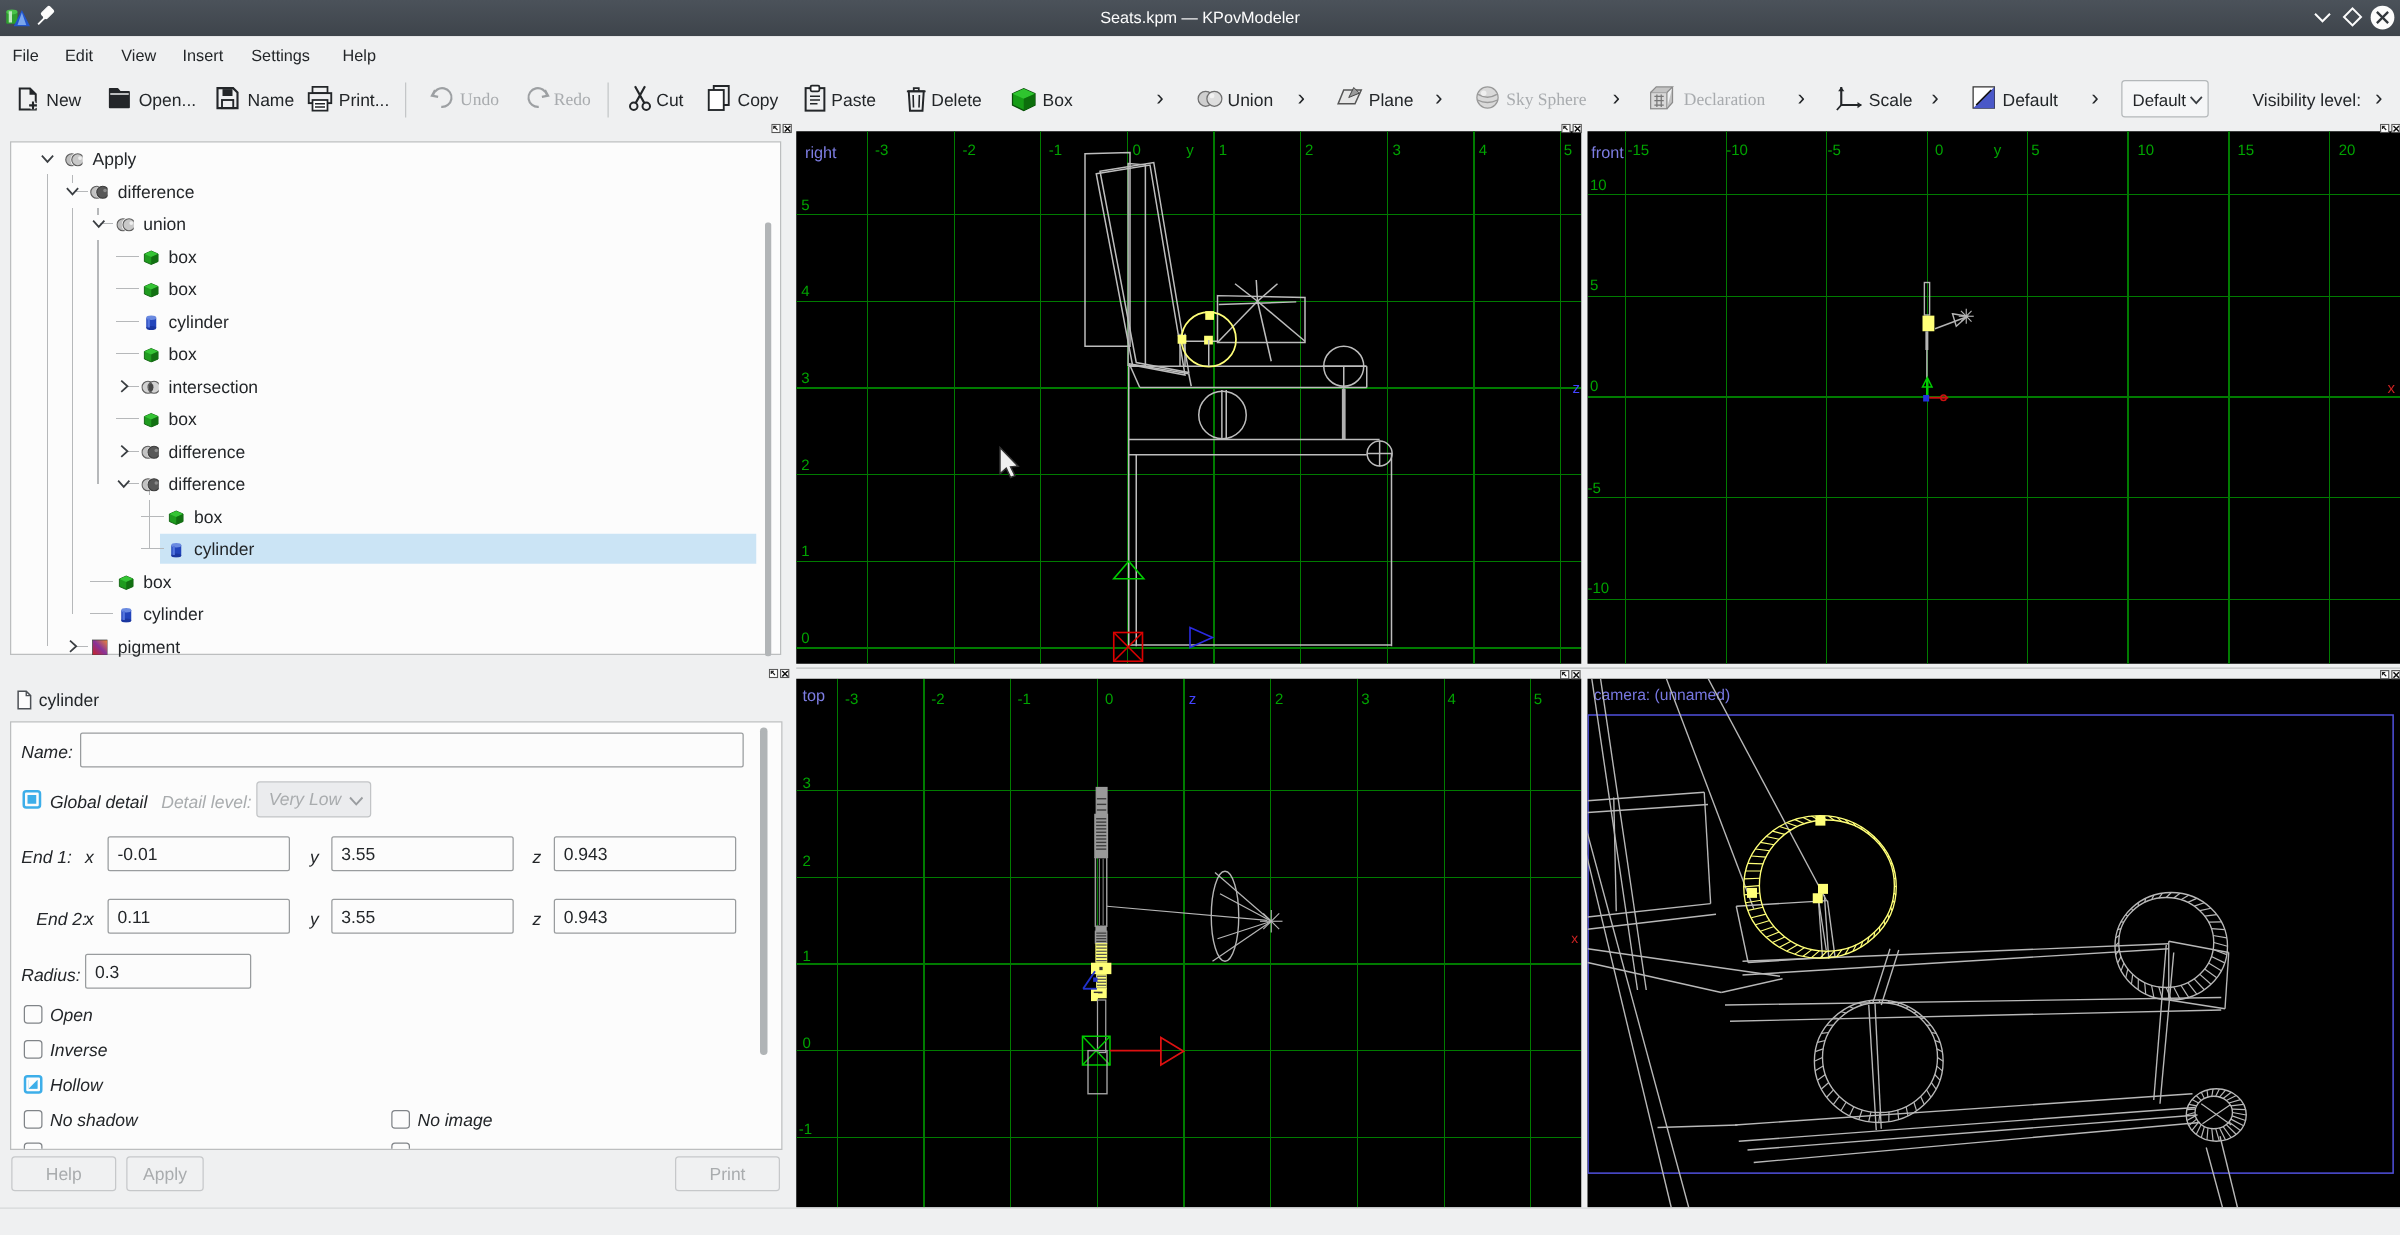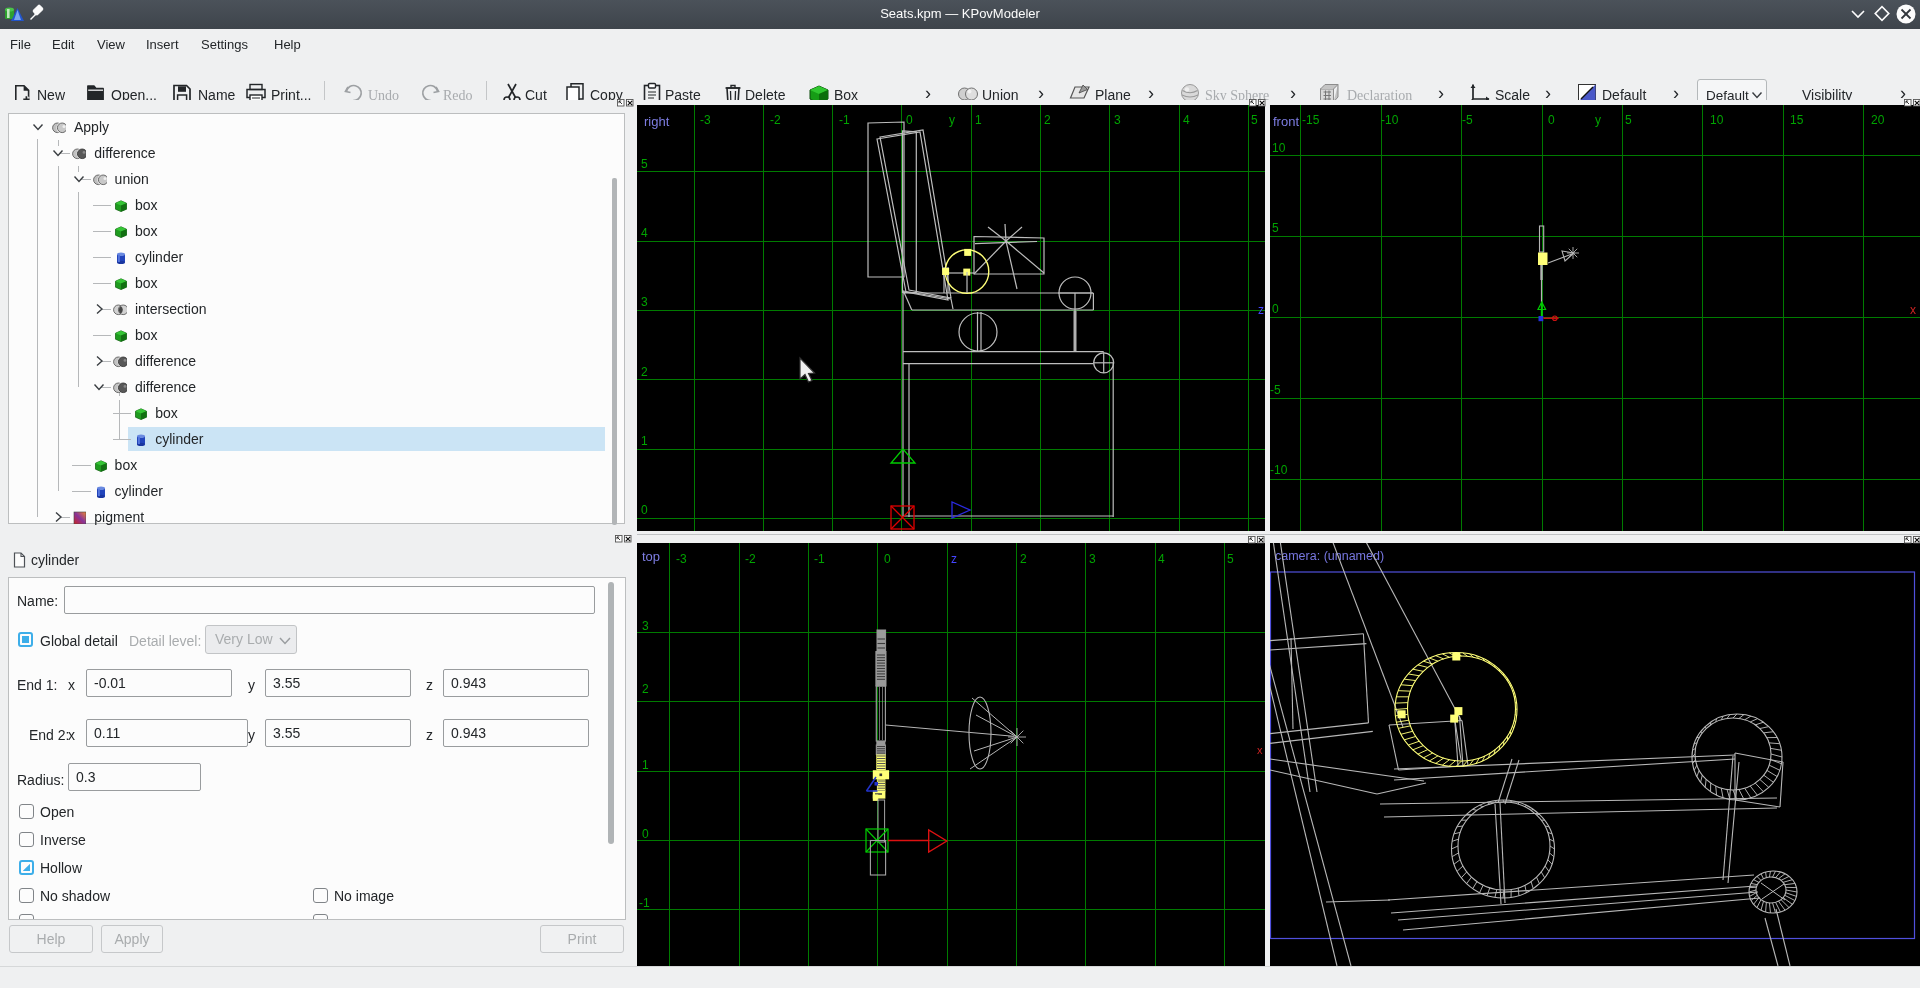--- a/index.html
+++ b/index.html
@@ -5,40 +5,40 @@
 * { margin:0; padding:0; box-sizing:border-box; }
 html,body { width:1920px; height:988px; overflow:hidden; background:#eff0f1;
   font-family:"Liberation Sans", sans-serif; }
 #titlebar { position:absolute; left:0; top:0; width:1920px; height:29px;
   background:linear-gradient(#4b525a,#3e444b); color:#fcfcfc; }
 #title { position:absolute; left:0; top:0; width:100%; text-align:center;
   font-size:13px; line-height:28px; color:#fcfcfc; }
 #menubar { position:absolute; left:0; top:29px; width:1920px; height:32px;
   background:#eff0f1; color:#232629; font-size:13px; }
 .menu { position:absolute; top:0; line-height:32px; }
-#toolbar { position:absolute; left:0; top:76px; width:1696px; height:39px;
+#toolbar { position:absolute; left:0; top:61px; width:1920px; height:39px;
   background:#eff0f1; color:#232629; font-size:13px;padding-left:32px; }
 .tbt { position:absolute; top:11px; height:17px; line-height:17px; font-size:14px; color:#232629; }
 .tbg { color:#a8abae !important;font-family:Liberation Serif, serif; }
 .tsep { position:absolute; top:5px; width:1px; height:28px; background:#c4c6c8; }
 .tarr { position:absolute; top:7px; font-size:18px; color:#232629; }
 #main { position:absolute; left:0; top:100px; width:1920px; height:866px; background:#eff0f1; }
 #statusbar { position:absolute; left:0; top:966px; width:1920px; height:22px; background:#eff0f1; border-top:1px solid #d6d8d9;}
 
 #treeframe { position:absolute; left:8px; top:13px; width:617px; height:411px;
   background:#fcfcfc; border:1px solid #bcbebf; }
 .trow { position:absolute; height:26px; line-height:26px; font-size:14px; color:#232629; white-space:nowrap; }
 .ticon { position:absolute; top:6px; width:14px; height:14px; }
 #selrow { position:absolute; left:128px; top:327px; width:477px; height:24px; background:#cbe4f5; }
 #treescroll { position:absolute; left:612px; top:78px; width:5px; height:347px; background:#b2b5b7; border-radius:2px; }
 
 #propheader { position:absolute; left:31px; top:452px; font-size:14px; color:#232629; }
 #propframe { position:absolute; left:8px; top:477px; width:618px; height:343px;
   background:#fcfcfc; border:1px solid #bcbebf; overflow:hidden; }
-.plabel { position:absolute; font-size:14px; color:#232629; }
+.plabel { position:absolute; font-size:14px; color:#232629;font-style:italic; }
 .pgray { color:#a9acae !important; }
 .pinput { position:absolute; background:#fcfcfc; border:1px solid #999c9e; border-radius:2px;
   font-size:14px; color:#232629; padding-left:7px; display:flex; align-items:center; }
 .cb { position:absolute; width:15px; height:15px; background:#fcfcfc;
   border:1.5px solid #808488; border-radius:3px; }
 .cbc { border:2px solid #3daee9; }
 .cbc::after { content:""; position:absolute; left:2px; top:2px; right:2px; bottom:2px; background:#3daee9; }
 #propscroll { position:absolute; left:599px; top:4px; width:6px; height:262px; background:#b0b4b6; border-radius:3px; }
 .btn { position:absolute; top:825px; height:28px; background:#f0f1f2; border:1px solid #c6c8ca;
   border-radius:3px; font-size:14px; color:#a9acae; text-align:center; line-height:26px; }
@@ -419,21 +419,21 @@
       </svg>
     <div class="plabel" style="left:8px;top:99px">End 1:</div>
     <div class="plabel" style="left:59px;top:99px">x</div>
     <div class="pinput" style="left:77px;top:91px;width:146px;height:28px">-0.01</div>
     <div class="plabel" style="left:239px;top:99px">y</div>
     <div class="pinput" style="left:256px;top:91px;width:146px;height:28px">3.55</div>
     <div class="plabel" style="left:417px;top:99px">z</div>
     <div class="pinput" style="left:434px;top:91px;width:146px;height:28px">0.943</div>
     <div class="plabel" style="left:20px;top:149px">End 2:</div>
     <div class="plabel" style="left:59px;top:149px">x</div>
-    <div class="pinput" style="left:77px;top:141px;width:162px;height:28px">0.11</div>
+    <div class="pinput" style="left:77px;top:141px;width:146px;height:28px">0.11</div>
     <div class="plabel" style="left:239px;top:149px">y</div>
     <div class="pinput" style="left:256px;top:141px;width:146px;height:28px">3.55</div>
     <div class="plabel" style="left:417px;top:149px">z</div>
     <div class="pinput" style="left:434px;top:141px;width:146px;height:28px">0.943</div>
     <div class="plabel" style="left:8px;top:194px">Radius:</div>
     <div class="pinput" style="left:59px;top:185px;width:133px;height:28px">0.3</div>
     <div class="cb" style="left:10px;top:226px"></div>
     <div class="plabel" style="left:31px;top:226px">Open</div>
     <div class="cb" style="left:10px;top:254px"></div>
     <div class="plabel" style="left:31px;top:254px">Inverse</div>

